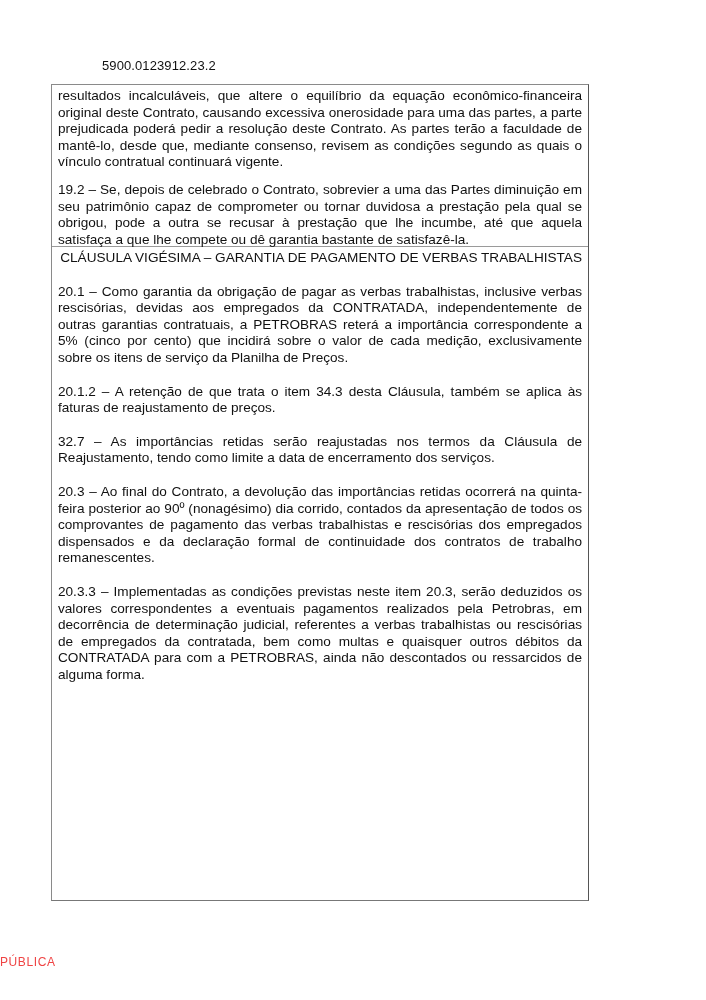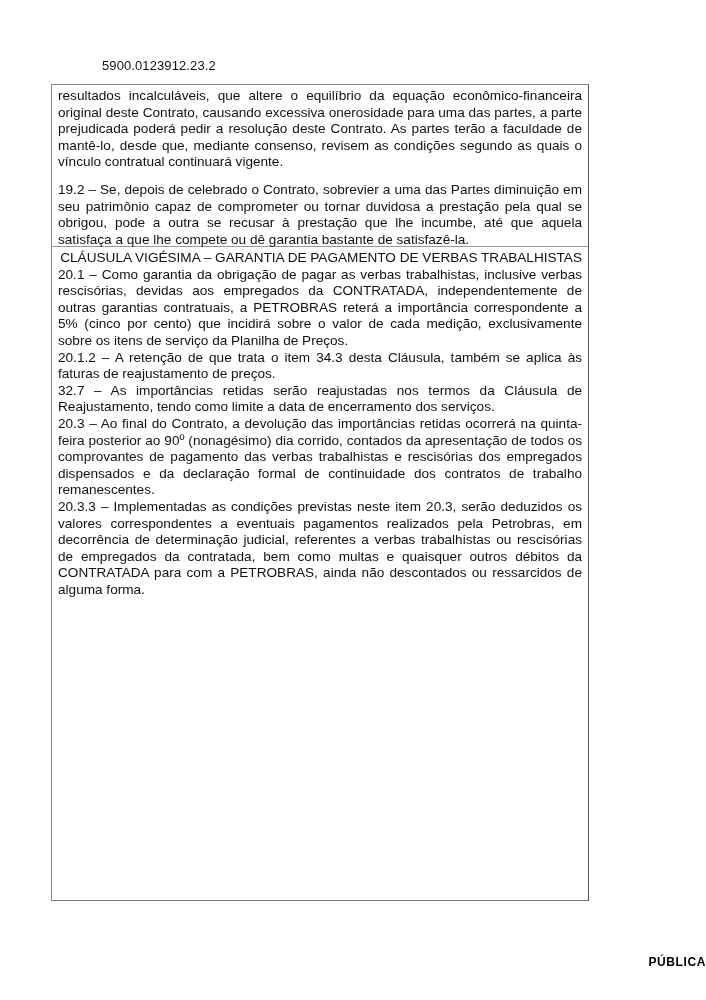--- a/index.html
+++ b/index.html
@@ -51,35 +51,35 @@
       bottom: 0;
       padding-top: 3px;
     }
     p {
       margin: 0;
       font-size: 13.6px;
       line-height: 16.6px;
       text-align: justify;
     }
     .gap-s { margin-top: 11px; }
-    .gap-m { }
+    .gap-m { margin-top: 17px; }
     .clause-title {
       font-size: 13.6px;
       line-height: 16.6px;
       text-align: right;
     }
     .footer-label {
       position: absolute;
       left: 0;
       right: 0;
       top: 955px;
-      text-align: right;
+      text-align: left;
       font-size: 12px;
-      font-weight: bold;
-      color: #000000;
+      font-weight: normal;
+      color: #ef4444;
       letter-spacing: 0.6px;
     }
   </style>
 </head>
 <body>
 
 <div class="doc-number">5900.0123912.23.2</div>
 
 <div class="table-box">
   <div class="cell cell-1">

